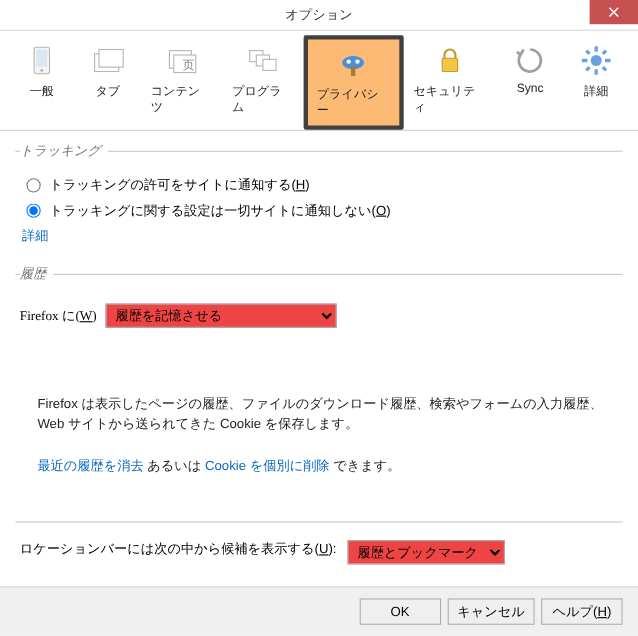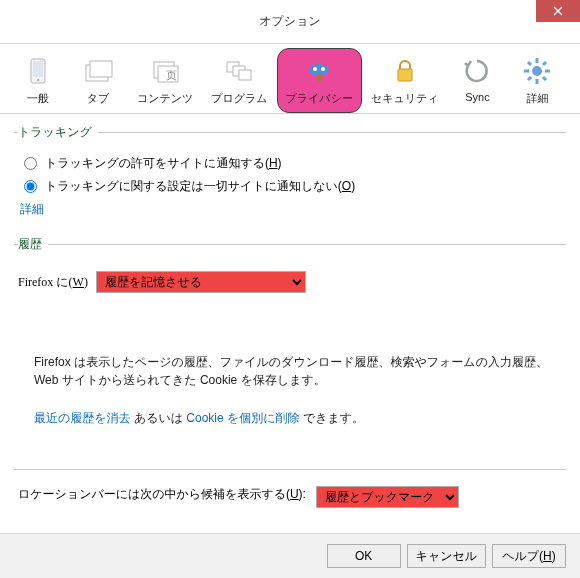--- a/index.html
+++ b/index.html
@@ -1,27 +1,27 @@
 <!DOCTYPE html>
 <html><head>
 <meta charset="utf-8">
 <style>
 * { box-sizing: border-box; margin: 0; padding: 0; }
 body { font-family: "Meiryo UI", "MS PGothic", sans-serif; font-size: 12px; background: #fff; color: #000; width: 580px; height: 578px; overflow: hidden; }
-.titlebar { height: 44px; background: #fff; display: flex; align-items: center; justify-content: center; position: relative; border-bottom: 1px solid #d8d8d8; }
+.titlebar { height: 28px; background: #fff; display: flex; align-items: center; justify-content: center; position: relative; border-bottom: 1px solid #d8d8d8; }
 .titlebar-title { color: #333; font-size: 12px; }
 .close-btn { position: absolute; right: 0; top: 0; width: 44px; height: 22px; background: #c75050; color: #fff; display: flex; align-items: center; justify-content: center; cursor: pointer; }
 .toolbar { display: flex; background: #fff; border-bottom: 1px solid #d0d0d0; padding: 4px 8px 0 8px; }
 .tab { display: flex; flex-direction: column; align-items: center; justify-content: flex-start; padding: 6px 8px 6px 8px; min-width: 60px; cursor: pointer; border: 1px solid transparent; }
-.tab.selected { background: #ec4899; border: 1px solid #404040; border-radius: 12px; }
+.tab.selected { background: #fdba74; border: 4px solid #404040; border-radius: 2px; }
 .tab-icon { width: 32px; height: 32px; margin-bottom: 4px; }
 .tab-label { font-size: 11px; color: #222; }
 .content { padding: 10px 14px; }
 fieldset { border: none; border-top: 1px solid #c8c8c8; padding: 8px 4px 12px 4px; margin-bottom: 6px; position: relative; }
-legend { font-size: 12px; color: #14532d; padding-right: 6px; }
+legend { font-size: 12px; color: #737373; padding-right: 6px; font-style: italic; }
 .radio-row { display: flex; align-items: center; margin: 6px 0 6px 6px; }
 .radio-row input { margin-right: 8px; }
 .link { color: #0b68c1; cursor: pointer; }
 .history-row { display: flex; align-items: center; margin: 10px 0 6px 0; }
 .history-row label { margin-right: 8px; font-family: Liberation Serif, serif; }
 select { font-family: inherit; font-size: 12px; height: 22px; border: 1px solid #abadb3; background: #ef4444; padding: 1px 4px; }
 .desc-area { padding: 54px 12px 24px 16px; font-size: 12px; color: #222; line-height: 1.5; }
 .desc-para { margin-bottom: 20px; }
 .locbar-row { display: flex; margin: 8px 0 0 0; }
 .locbar-row label { margin-right: 10px; }

